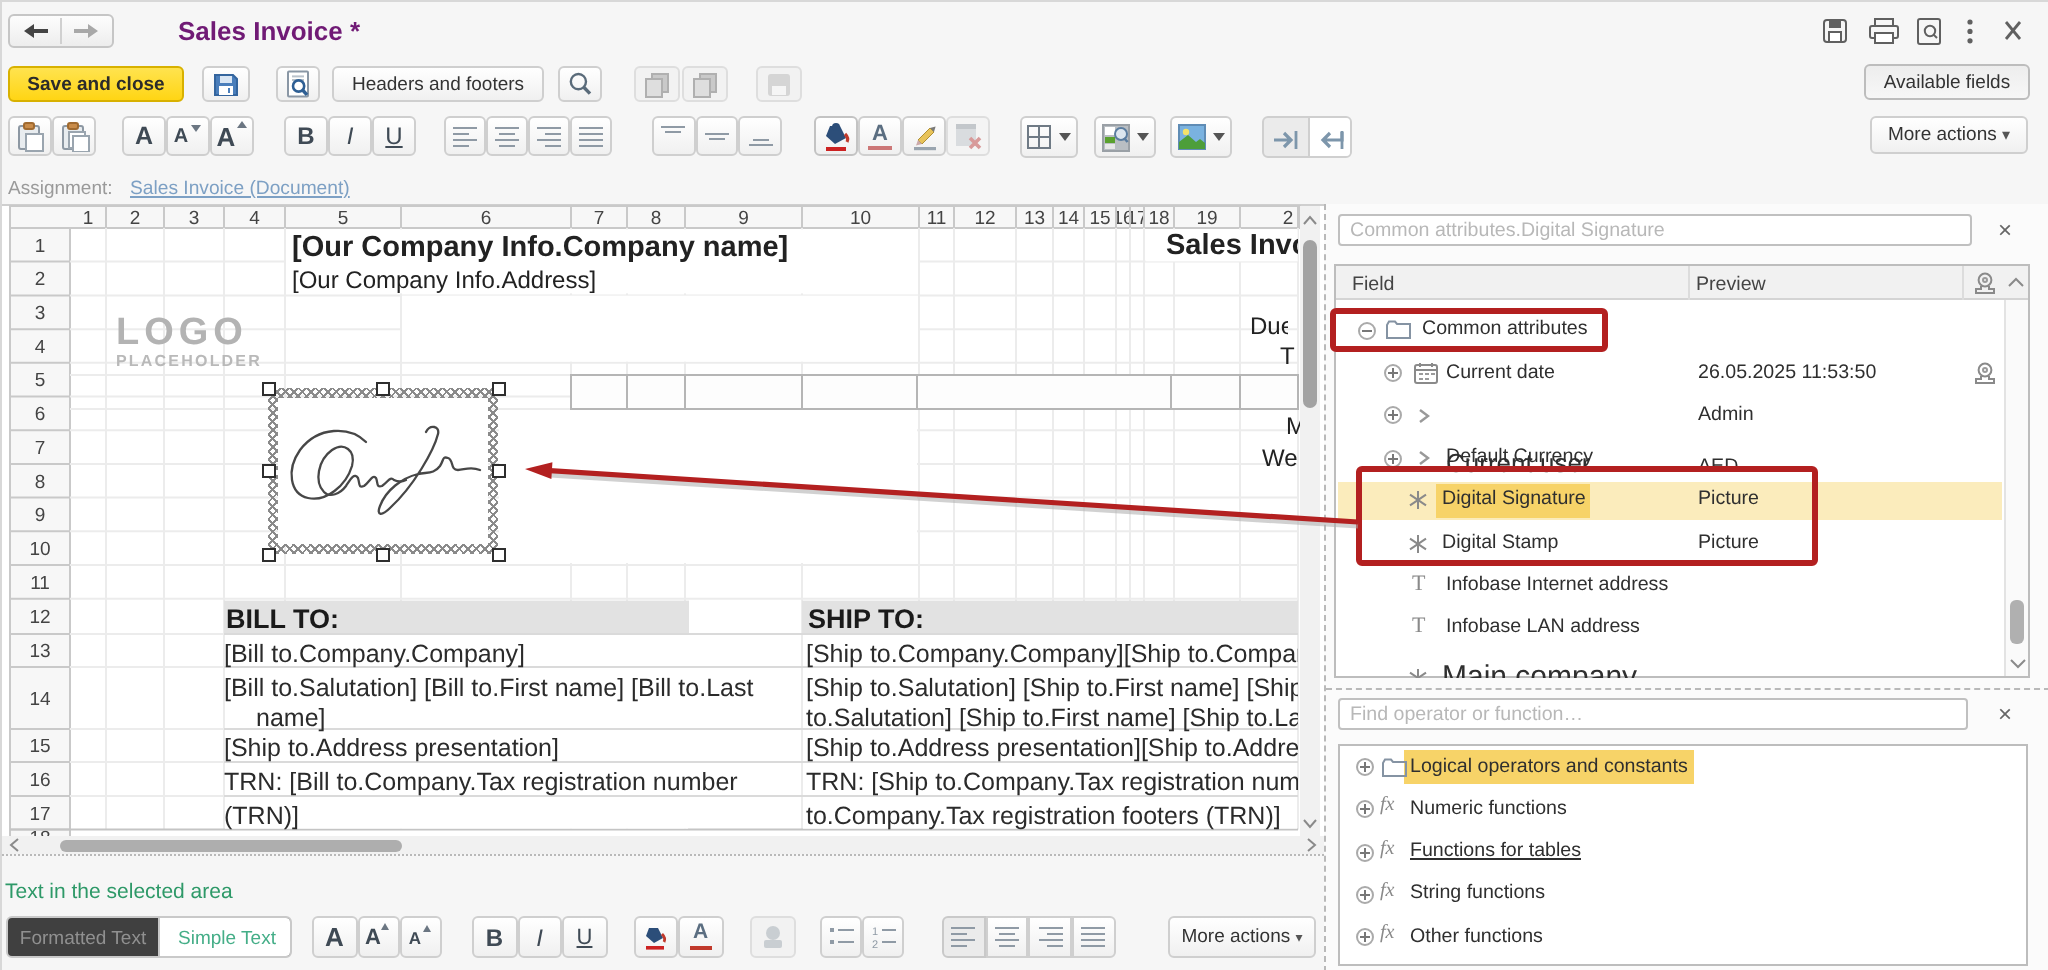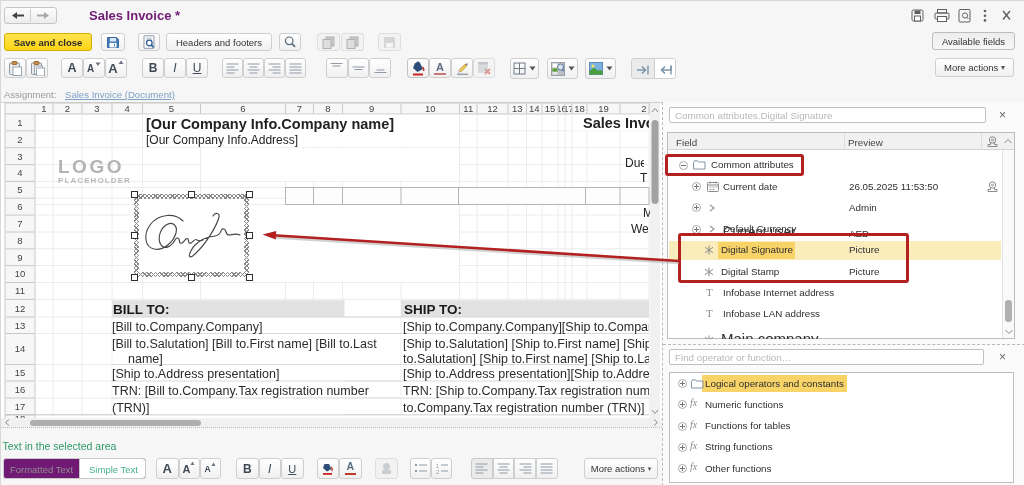--- a/index.html
+++ b/index.html
@@ -443,21 +443,21 @@
 <div class="abs" style="left:111px;top:318.5px;font-size:12.5px;color:#2b2b2b;white-space:nowrap;">[Bill to.Company.Company]</div>
 <div class="abs" style="left:111px;top:350.5px;font-size:12.5px;color:#2b2b2b;white-space:nowrap;margin-left:16px;">name]</div>
 <div class="abs" style="left:111px;top:366px;font-size:12.5px;color:#2b2b2b;white-space:nowrap;">[Ship to.Address presentation]</div>
 <div class="abs" style="left:111px;top:382.5px;font-size:12.5px;color:#2b2b2b;white-space:nowrap;">TRN: [Bill to.Company.Tax registration number</div>
 <div class="abs" style="left:111px;top:399.5px;font-size:12.5px;color:#2b2b2b;white-space:nowrap;">(TRN)]</div>
 <div class="abs" style="left:402px;top:318.5px;width:246px;overflow:hidden;font-size:12.5px;color:#2b2b2b;white-space:nowrap;">[Ship to.Company.Company][Ship to.Compan</div>
 <div class="abs" style="left:402px;top:335.5px;width:246px;overflow:hidden;font-size:12.5px;color:#2b2b2b;white-space:nowrap;">[Ship to.Salutation] [Ship to.First name] [Ship</div>
 <div class="abs" style="left:402px;top:350.5px;width:246px;overflow:hidden;font-size:12.5px;color:#2b2b2b;white-space:nowrap;">to.Salutation] [Ship to.First name] [Ship to.Las</div>
 <div class="abs" style="left:402px;top:366px;width:246px;overflow:hidden;font-size:12.5px;color:#2b2b2b;white-space:nowrap;">[Ship to.Address presentation][Ship to.Addres</div>
 <div class="abs" style="left:402px;top:382.5px;width:246px;overflow:hidden;font-size:12.5px;color:#2b2b2b;white-space:nowrap;">TRN: [Ship to.Company.Tax registration numb</div>
-<div class="abs" style="left:402px;top:399.5px;width:246px;overflow:hidden;font-size:12.5px;color:#2b2b2b;white-space:nowrap;">to.Company.Tax registration number (TRN)]</div>
+<div class="abs" style="left:402px;top:399.5px;width:246px;overflow:hidden;font-size:12.5px;color:#2b2b2b;white-space:nowrap;">to.Company.Tax registration footers (TRN)]</div>
 <div class="abs" style="left:133px;top:193px;width:115px;height:83px;">
  <div class="abs" style="left:0;top:0;width:115px;height:83px;background-image:repeating-linear-gradient(45deg,#8a8a8a 0 1px,transparent 1px 3px),repeating-linear-gradient(-45deg,#8a8a8a 0 1px,transparent 1px 3px);"></div>
  <div class="abs" style="left:5px;top:5px;width:105px;height:73px;background:#fff;">
   <svg width="105" height="73" viewBox="0 0 105 73" fill="none" stroke="#474747" stroke-width="1.15" stroke-linecap="round">
    <path d="M44 22 C 36 14, 20 14, 11 26 C 4 36, 6 48, 15 50 C 24 52, 34 44, 37 34 C 39 26, 33 22, 27 26 C 20 31, 18 42, 23 47 C 26 50, 31 48, 34 44 C 36 41, 38 37, 40 40 C 41 43, 40 45, 43 44 C 46 42, 47 38, 49 40 C 50 42, 49 45, 52 44 C 55 42, 56 39, 58 41 C 60 42, 62 42, 64 41"></path>
    <path d="M74 17 C 76 13, 81 14, 80 18 C 78 26, 68 44, 56 55 C 52 59, 49 59, 51 54 C 54 46, 62 40, 70 38 C 75 37, 78 38, 81 34 C 83 31, 82 29, 85 30 C 88 31, 86 36, 90 36 C 93 36, 96 34, 101 36"></path>
   </svg>
  </div>
 </div>
 <div class="abs" style="left:129.5px;top:189.5px;width:7px;height:7px;background:#fff;border:1px solid #2e2e2e;"></div>
@@ -474,21 +474,21 @@
   <svg class="abs" style="left:3px;top:1px;" width="8" height="7">
         <path d="M5 0.5 L1.5 3.5 L5 6.5" fill="none" stroke="#8a8a8a"></path>
       </svg>
   <svg class="abs" style="left:650px;top:1px;" width="8" height="7">
         <path d="M3 0.5 L6.5 3.5 L3 6.5" fill="none" stroke="#8a8a8a"></path>
       </svg>
 </div>
 
 <div class="abs" style="left:0;top:426px;width:661px;height:59px;background:#f6f6f6;border-top:1px dotted #b9b9b9;"></div>
 <div class="abs" style="left:1.5px;top:439px;font-size:10.5px;color:#2e9968;">Text in the selected area</div>
-<div class="abs" style="left:2px;top:457px;width:143px;height:21px;border:1px solid #c9c9c9;border-radius:3px;overflow:hidden;background:#701a75;">
+<div class="abs" style="left:2px;top:457px;width:143px;height:21px;border:1px solid #c9c9c9;border-radius:3px;overflow:hidden;background:#404040;">
   <div class="abs" style="left:0;top:0;width:75px;height:21px;display:flex;align-items:center;justify-content:center;font-size:9.5px;color:#909090;white-space:nowrap;">Formatted Text</div>
   <div class="abs" style="left:75px;top:0;width:68px;height:21px;background:#fff;border-left:1px solid #c9c9c9;display:flex;align-items:center;justify-content:center;font-size:9.5px;color:#45ae88;white-space:nowrap;">Simple Text</div>
 </div>
 <div class="btn" style="left:155px;top:457px;width:22.5px;height:21px;font-size:13px;font-weight:bold;color:#3f4a55;">A</div>
 <div class="btn" style="left:177.5px;top:457px;width:21px;height:21px;">
   <span style="font-size:11px;font-weight:bold;color:#3f4a55;">A</span>
       <svg width="5" height="5" style="margin-top:-10px;">
         <path d="M0.5 4 L4.5 4 L2.5 0.5 Z" fill="#6b7682"></path>
       </svg>
 </div>
@@ -702,21 +702,21 @@
       <line x1="4.5" y1="2" x2="4.5" y2="7" stroke="#777"></line>
     </svg>
 <div class="abs" style="left:689px;top:396.3px;font-size:10px;font-style:italic;color:#8a8a8a;font-family:'Liberation Serif',serif;">fx</div>
 <div class="abs" style="left:704px;top:397.8px;font-size:9.8px;color:#2f2f2f;white-space:nowrap;">Numeric functions</div>
 <svg class="abs" style="left:676.5px;top:420.6px;" width="9" height="9">
       <circle cx="4.5" cy="4.5" r="4" fill="#fff" stroke="#aaa"></circle>
       <line x1="2" y1="4.5" x2="7" y2="4.5" stroke="#777"></line>
       <line x1="4.5" y1="2" x2="4.5" y2="7" stroke="#777"></line>
     </svg>
 <div class="abs" style="left:689px;top:417.6px;font-size:10px;font-style:italic;color:#8a8a8a;font-family:'Liberation Serif',serif;">fx</div>
-<div class="abs" style="left:704px;top:419.1px;font-size:9.8px;color:#2f2f2f;white-space:nowrap;">Functions for tables</div>
+<div class="abs" style="left:704px;top:419.1px;font-size:9.8px;color:#2f2f2f;white-space:nowrap;text-decoration:underline;">Functions for tables</div>
 <svg class="abs" style="left:676.5px;top:441.9px;" width="9" height="9">
       <circle cx="4.5" cy="4.5" r="4" fill="#fff" stroke="#aaa"></circle>
       <line x1="2" y1="4.5" x2="7" y2="4.5" stroke="#777"></line>
       <line x1="4.5" y1="2" x2="4.5" y2="7" stroke="#777"></line>
     </svg>
 <div class="abs" style="left:689px;top:438.9px;font-size:10px;font-style:italic;color:#8a8a8a;font-family:'Liberation Serif',serif;">fx</div>
 <div class="abs" style="left:704px;top:440.4px;font-size:9.8px;color:#2f2f2f;white-space:nowrap;">String functions</div>
 <svg class="abs" style="left:676.5px;top:463.2px;" width="9" height="9">
       <circle cx="4.5" cy="4.5" r="4" fill="#fff" stroke="#aaa"></circle>
       <line x1="2" y1="4.5" x2="7" y2="4.5" stroke="#777"></line>

